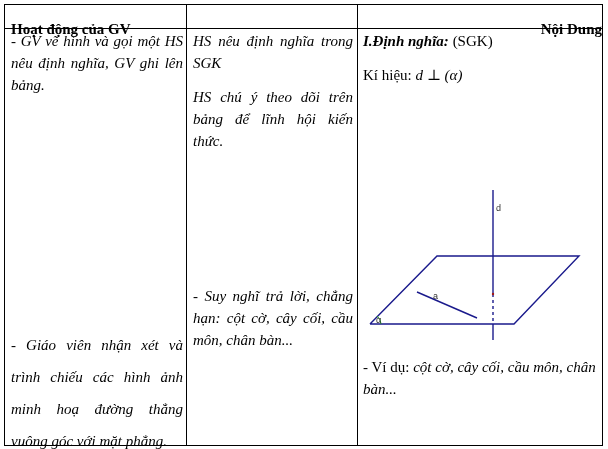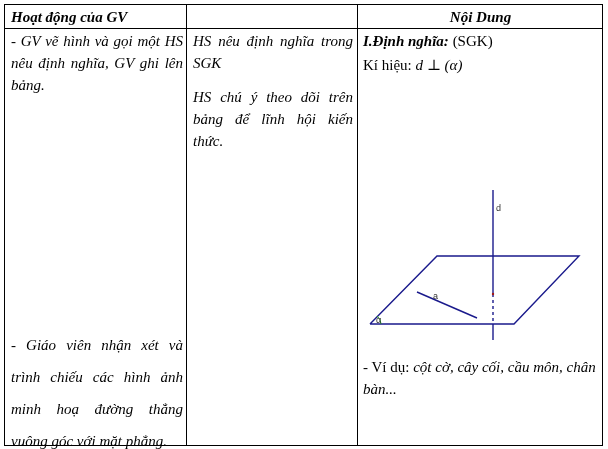--- a/index.html
+++ b/index.html
@@ -2,49 +2,50 @@
 <html><head>
   <meta charset="utf-8">
   <style>
     html, body { margin: 0; padding: 0; background: #ffffff; }
     body { width: 608px; height: 449px; position: relative; overflow: hidden;
       font-family: "Liberation Serif", "DejaVu Serif", serif; color: #000; }
     .tbl { position: absolute; left: 4px; top: 4px; width: 599px; height: 442px;
       border: 1.5px solid #000; box-sizing: border-box; }
     .vline { position: absolute; top: 0; bottom: 0; width: 0; border-left: 1.5px solid #000; }
     .hline { position: absolute; left: 0; right: 0; height: 0; border-top: 1.5px solid #000; }
-    .hd { position: absolute; top: 0; height: 24px; line-height: 24px;
-      font-weight: bold; font-style: italic; font-size: 15px; }
+    .hd { position: absolute; top: 12px; height: 24px; line-height: 24px;
+      font-weight: bold; font-size: 15px; }
     .cell { position: absolute; font-size: 15px; line-height: 22px; }
     .it { font-style: italic; }
     .just { text-align: justify; font-family: Liberation Serif, serif; }
     p { margin: 0; }
     .math { font-style: italic; }
     .diagram { position: absolute; left: 360px; top: 185px; }
   </style>
 </head>
 <body>
 
 <div class="tbl">
   <div class="vline" style="left:181px"></div>
   <div class="vline" style="left:352px"></div>
   <div class="hline" style="top:23px"></div>
 
   <div class="hd" style="left:6px">Hoạt động của GV</div>
-  <div class="hd" style="left:354px; width:243px; text-align:center">Nội Dung</div>
+  <div class="hd" style="left:354px; width:243px; text-align:right">Nội Dung</div>
 
   <div class="cell it just" style="left:6px; top:25px; width:172px">- GV vẽ hình và gọi một HS nêu định nghĩa, GV ghi lên bảng.</div>
   <div class="cell it just" style="left:6px; top:324px; width:172px; line-height:32px">- Giáo viên nhận xét và trình chiếu các hình ảnh minh hoạ đường thẳng vuông góc với mặt phẳng.</div>
 
   <div class="cell it just" style="left:188px; top:25px; width:160px">HS nêu định nghĩa trong SGK</div>
   <div class="cell it just" style="left:188px; top:81px; width:160px">HS chú ý theo dõi trên bảng để lĩnh hội kiến thức.</div>
+  <div class="cell it just" style="left:188px; top:280px; width:160px">- Suy nghĩ trả lời, chẳng hạn: cột cờ, cây cối, cầu môn, chân bàn...</div>
 
   <div class="cell" style="left:358px; top:25px; width:236px">
     <p><b class="it">I.Định nghĩa:</b><span> (SGK)</span></p>
-    <p style="margin-top:2px"><span>Kí hiệu: </span><span class="math">d ⊥ (α)</span></p>
+    <p style="margin-top:12px"><span>Kí hiệu: </span><span class="math">d ⊥ (α)</span></p>
   </div>
 
   <div class="cell" style="left:358px; top:351px; width:236px">
     <span>- Ví dụ: </span><span class="it">cột cờ, cây cối, cầu môn, chân bàn...</span>
   </div>
 </div>
 
 <svg class="diagram" width="240" height="160" viewBox="360 185 240 160">
   <g stroke="#1a1a8c" stroke-width="1.4" fill="none">
     <polyline points="370,324 437,256 579,256 514,324 370,324"></polyline>

